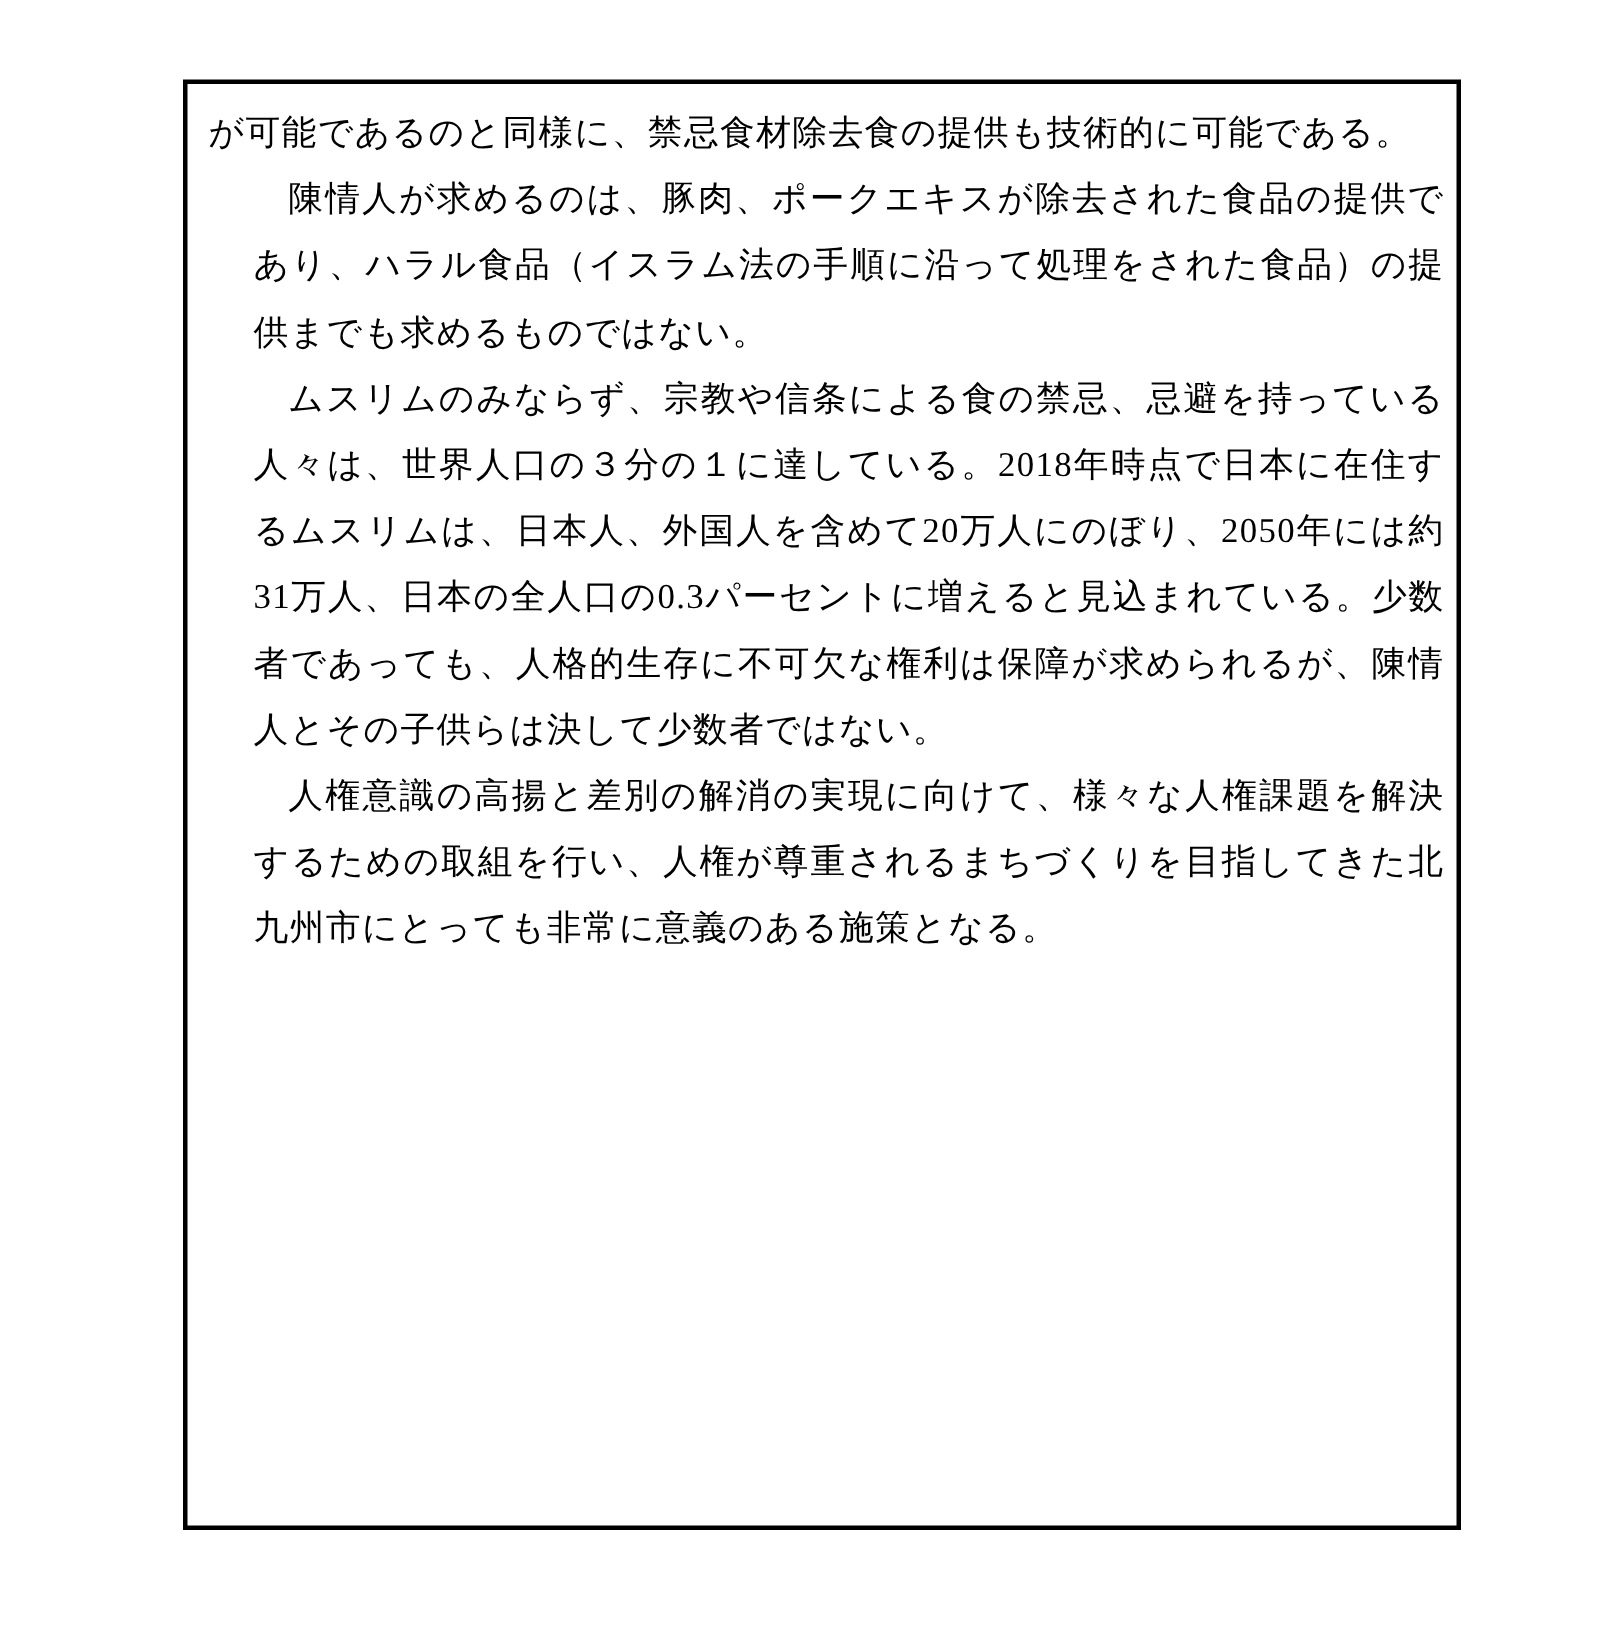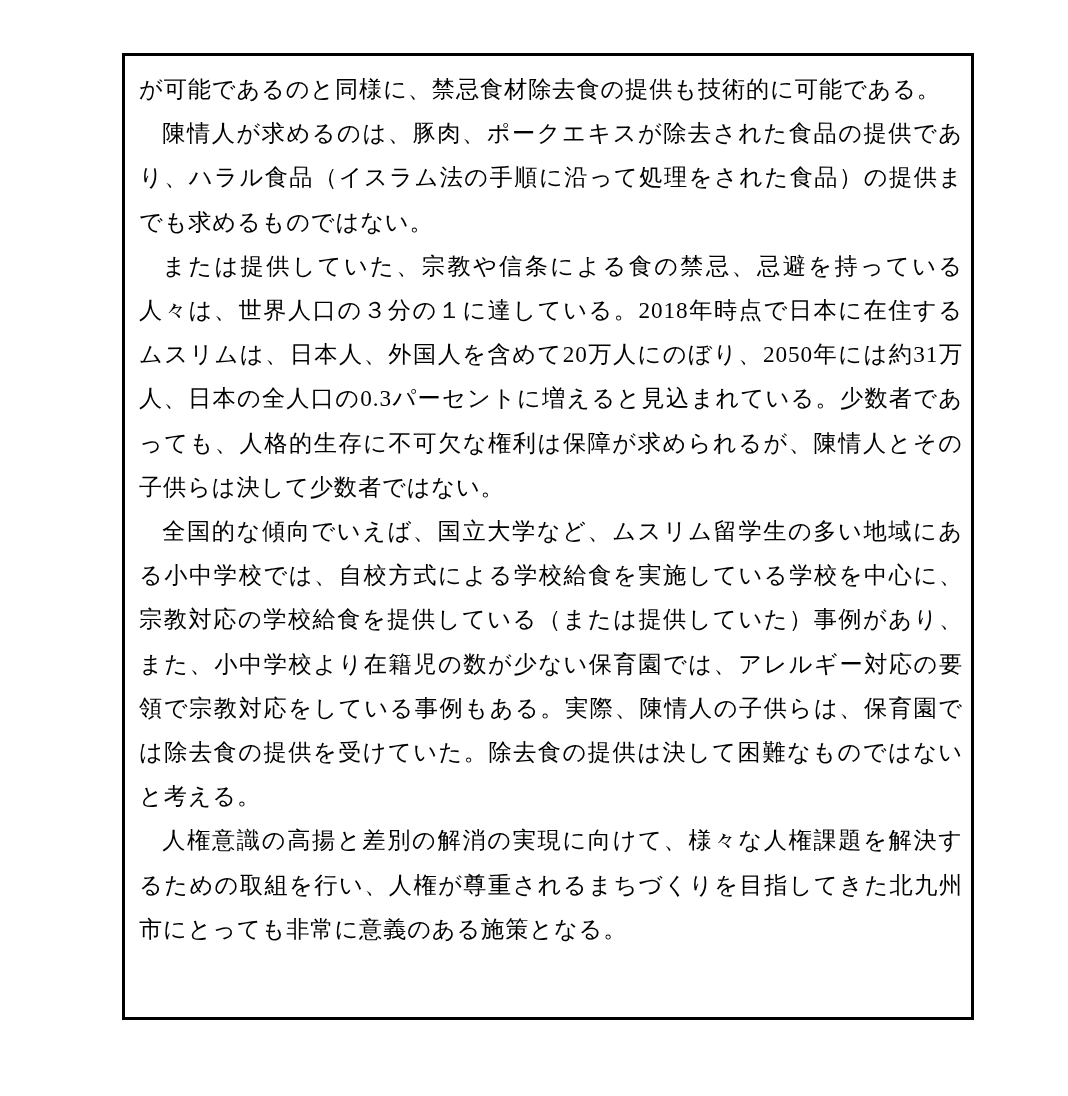--- a/index.html
+++ b/index.html
@@ -47,29 +47,29 @@
     text-align: justify;
     text-justify: inter-character;
     word-break: break-all;
     font-weight: 400;
   }
   .para.indent {
     text-indent: 1em;
   }
   .para + .para {
     margin-top: 0;
+    margin-left: 30px;
   }
 </style>
 </head>
 <body>
 
 <div class="page">
   <div class="doc-frame">
     <div class="doc-body">
       <p class="para">が可能であるのと同様に、禁忌食材除去食の提供も技術的に可能である。</p>
       <p class="para indent">陳情人が求めるのは、豚肉、ポークエキスが除去された食品の提供であり、ハラル食品（イスラム法の手順に沿って処理をされた食品）の提供までも求めるものではない。</p>
-      <p class="para indent">または提供していた、宗教や信条による食の禁忌、忌避を持っている人々は、世界人口の３分の１に達している。2018年時点で日本に在住するムスリムは、日本人、外国人を含めて20万人にのぼり、2050年には約31万人、日本の全人口の0.3パーセントに増えると見込まれている。少数者であっても、人格的生存に不可欠な権利は保障が求められるが、陳情人とその子供らは決して少数者ではない。</p>
-      <p class="para indent">全国的な傾向でいえば、国立大学など、ムスリム留学生の多い地域にある小中学校では、自校方式による学校給食を実施している学校を中心に、宗教対応の学校給食を提供している（または提供していた）事例があり、また、小中学校より在籍児の数が少ない保育園では、アレルギー対応の要領で宗教対応をしている事例もある。実際、陳情人の子供らは、保育園では除去食の提供を受けていた。除去食の提供は決して困難なものではないと考える。</p>
+      <p class="para indent">ムスリムのみならず、宗教や信条による食の禁忌、忌避を持っている人々は、世界人口の３分の１に達している。2018年時点で日本に在住するムスリムは、日本人、外国人を含めて20万人にのぼり、2050年には約31万人、日本の全人口の0.3パーセントに増えると見込まれている。少数者であっても、人格的生存に不可欠な権利は保障が求められるが、陳情人とその子供らは決して少数者ではない。</p>
       <p class="para indent">人権意識の高揚と差別の解消の実現に向けて、様々な人権課題を解決するための取組を行い、人権が尊重されるまちづくりを目指してきた北九州市にとっても非常に意義のある施策となる。</p>
 
     </div>
   </div>
 </div>
 
 </body></html>

